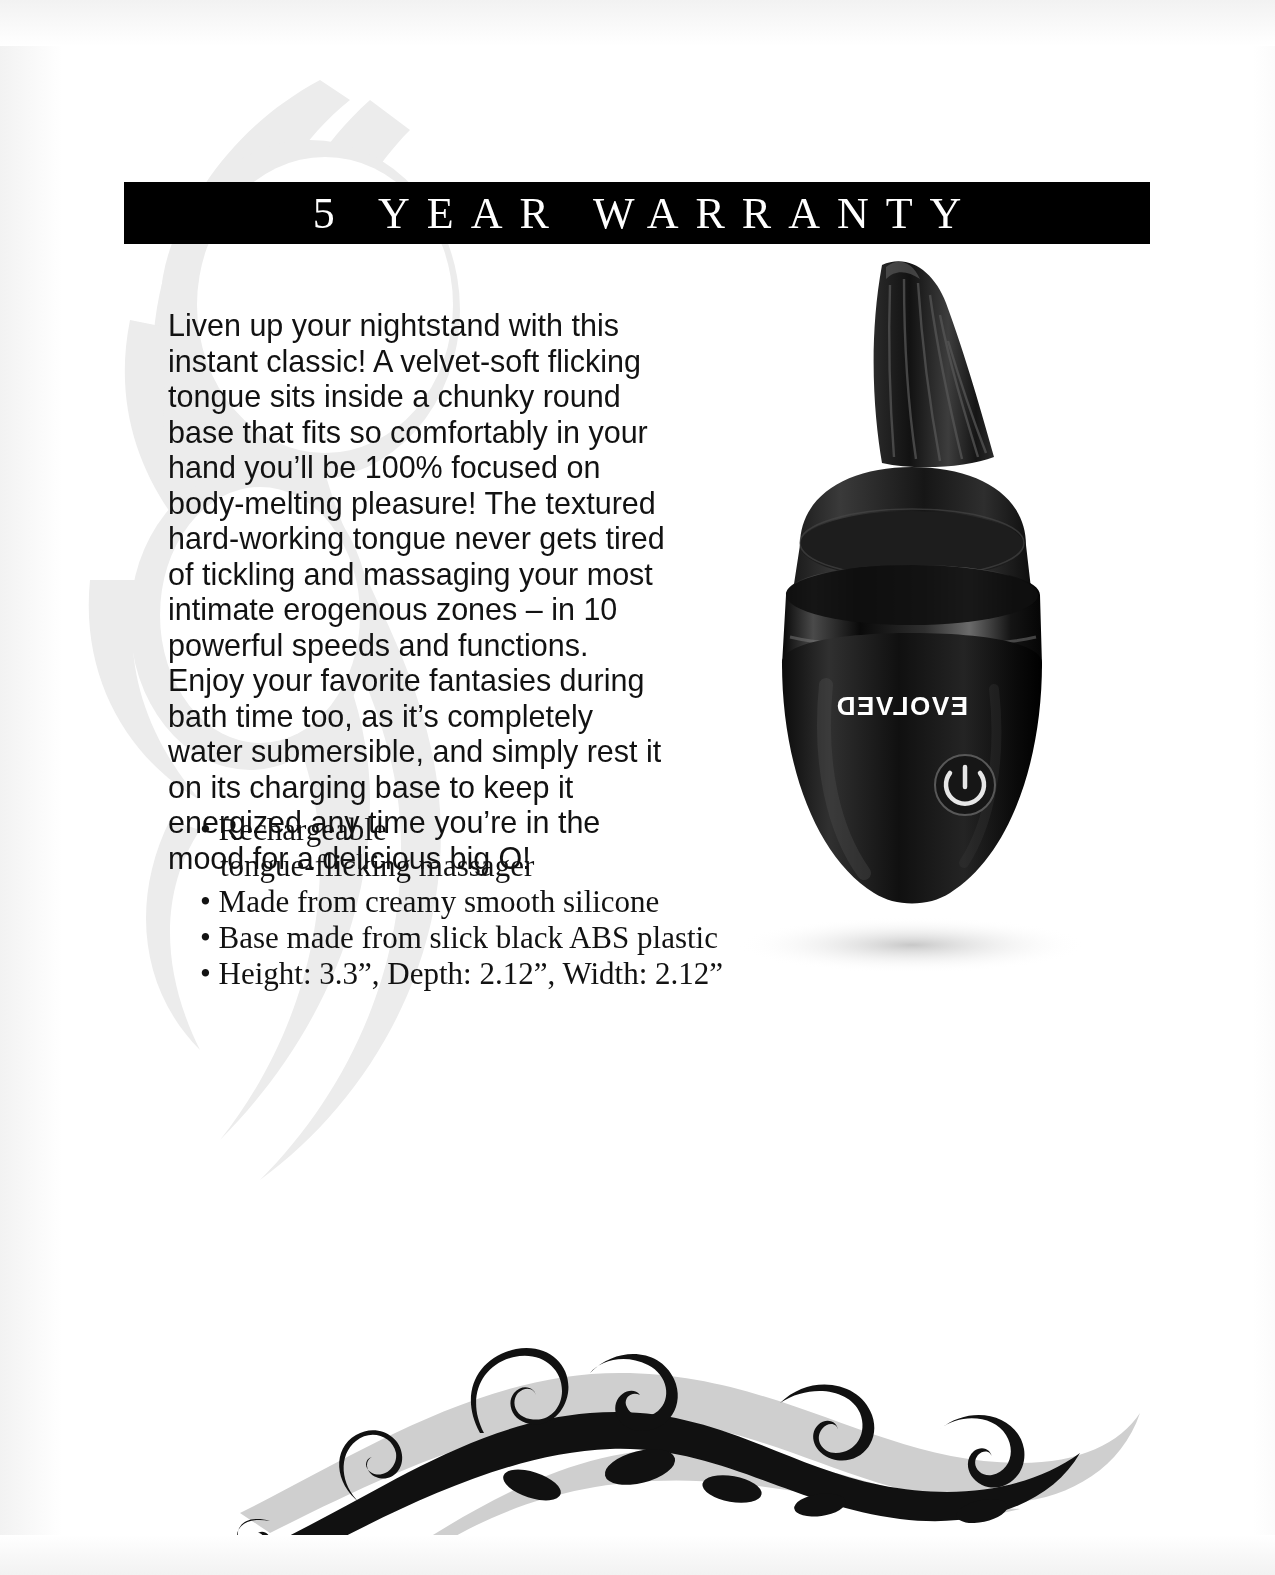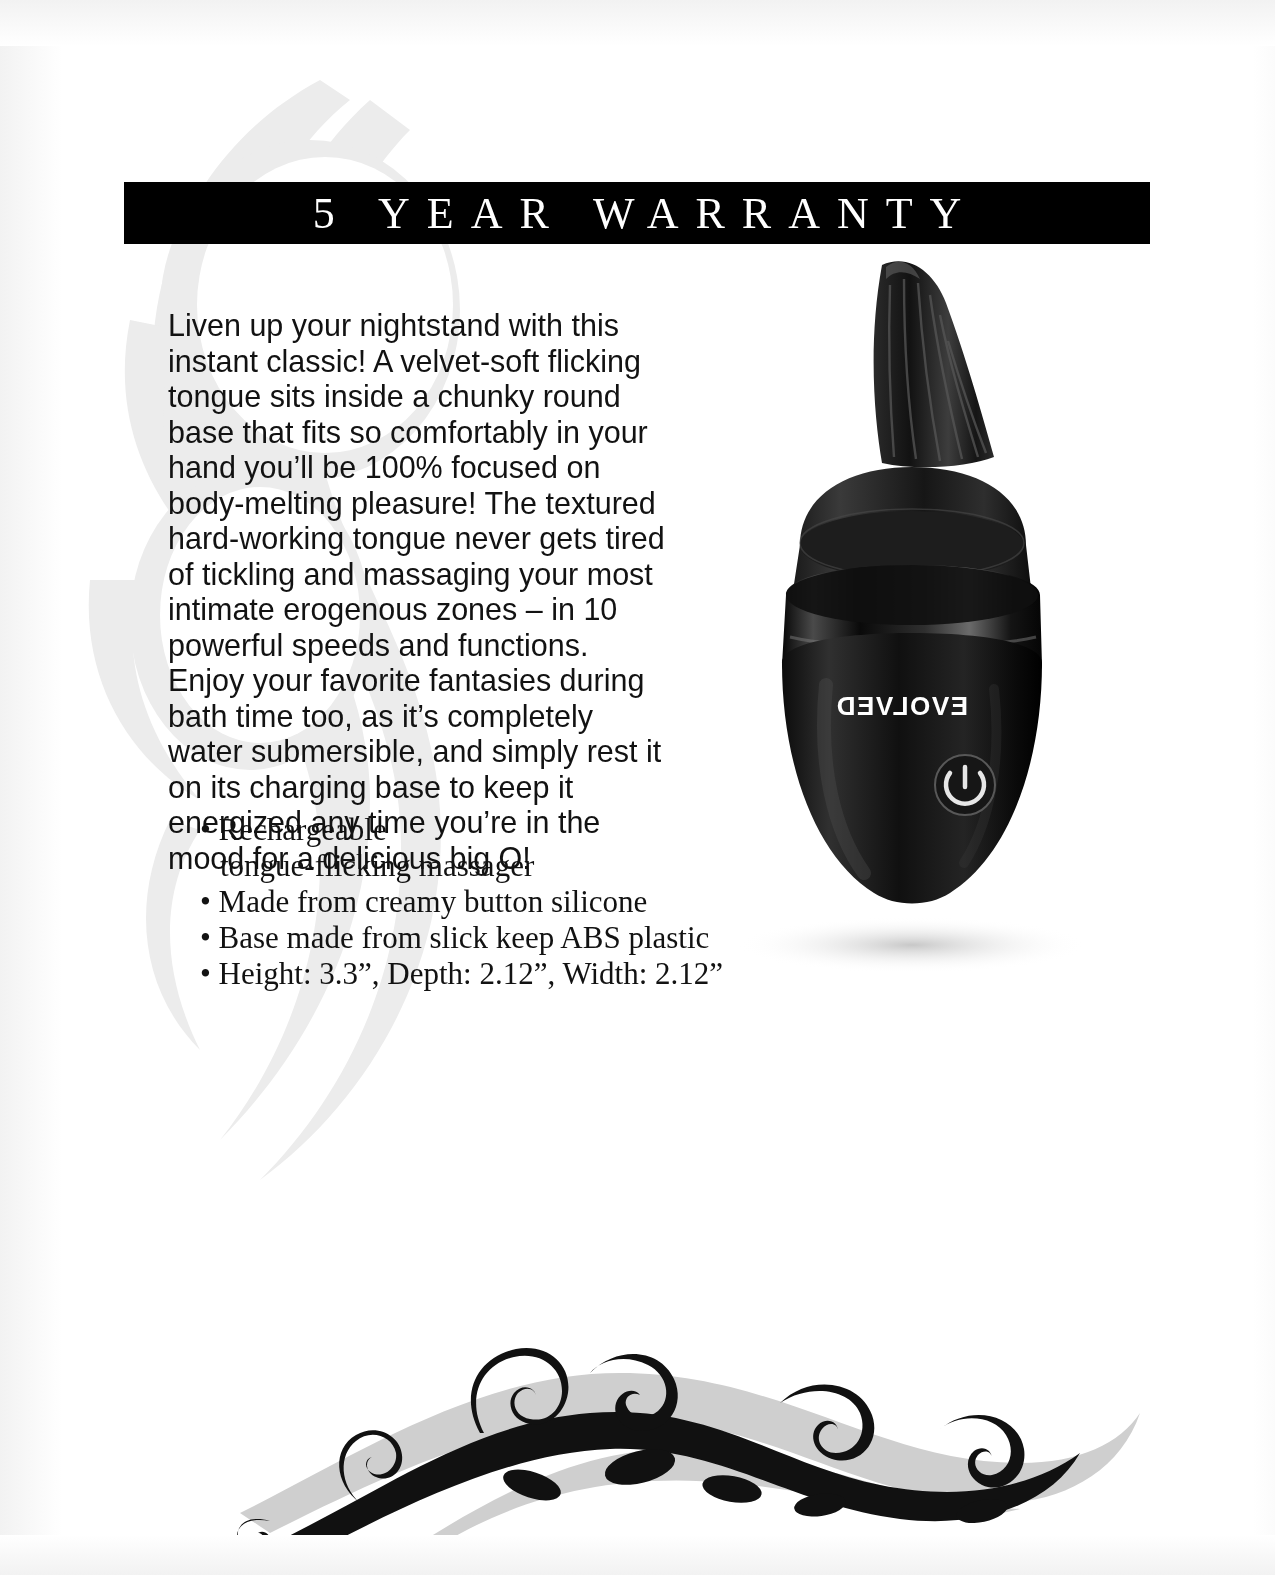--- a/index.html
+++ b/index.html
@@ -227,22 +227,22 @@
       <path d="M315,522 L315,542" stroke="#e6e6e6" stroke-width="4.5" stroke-linecap="round"></path>
       <path d="M300,528 A19,19 0 1,0 330,528" stroke="#e6e6e6" stroke-width="4.5" fill="none" stroke-linecap="round"></path>
     </g>
   </svg>
 
   <div class="description">Liven up your nightstand with this instant classic! A velvet-soft flicking tongue sits inside a chunky round base that fits so comfortably in your hand you’ll be 100% focused on body-melting pleasure! The textured hard-working tongue never gets tired of tickling and massaging your most intimate erogenous zones – in 10 powerful speeds and functions. Enjoy your favorite fantasies during bath time too, as it’s completely water submersible, and simply rest it on its charging base to keep it energized any time you’re in the mood for a delicious big O!</div>
 
   <div class="features">
     <span class="feat">• Rechargeable
    tongue-flicking massager</span>
-    <span class="feat">• Made from creamy button silicone</span>
-    <span class="feat">• Base made from slick keep ABS plastic</span>
+    <span class="feat">• Made from creamy smooth silicone</span>
+    <span class="feat">• Base made from slick black ABS plastic</span>
     <span class="feat">• Height: 3.3”, Depth: 2.12”, Width: 2.12”</span>
   </div>
 
   <svg class="bottom-floral" viewBox="0 0 1035 300">
     <g fill="#cfcfcf">
       <path d="M120,260 C240,200 360,120 500,120 C660,120 760,210 900,210 C960,210 1000,190 1020,160 C1000,220 940,250 880,250 C740,250 650,165 500,165 C380,165 250,230 150,280 Z"></path>
       <path d="M300,290 C380,240 470,190 580,196 C700,202 780,252 900,256 C830,276 720,240 610,230 C480,218 390,250 320,292 Z"></path>
     </g>
     <g fill="#111111">
       <path d="M150,292 C260,240 350,170 470,160 C590,150 660,212 760,232 C840,248 910,236 960,200 C930,252 860,276 780,266 C670,252 600,192 490,196 C390,200 290,250 200,296 Z"></path>

